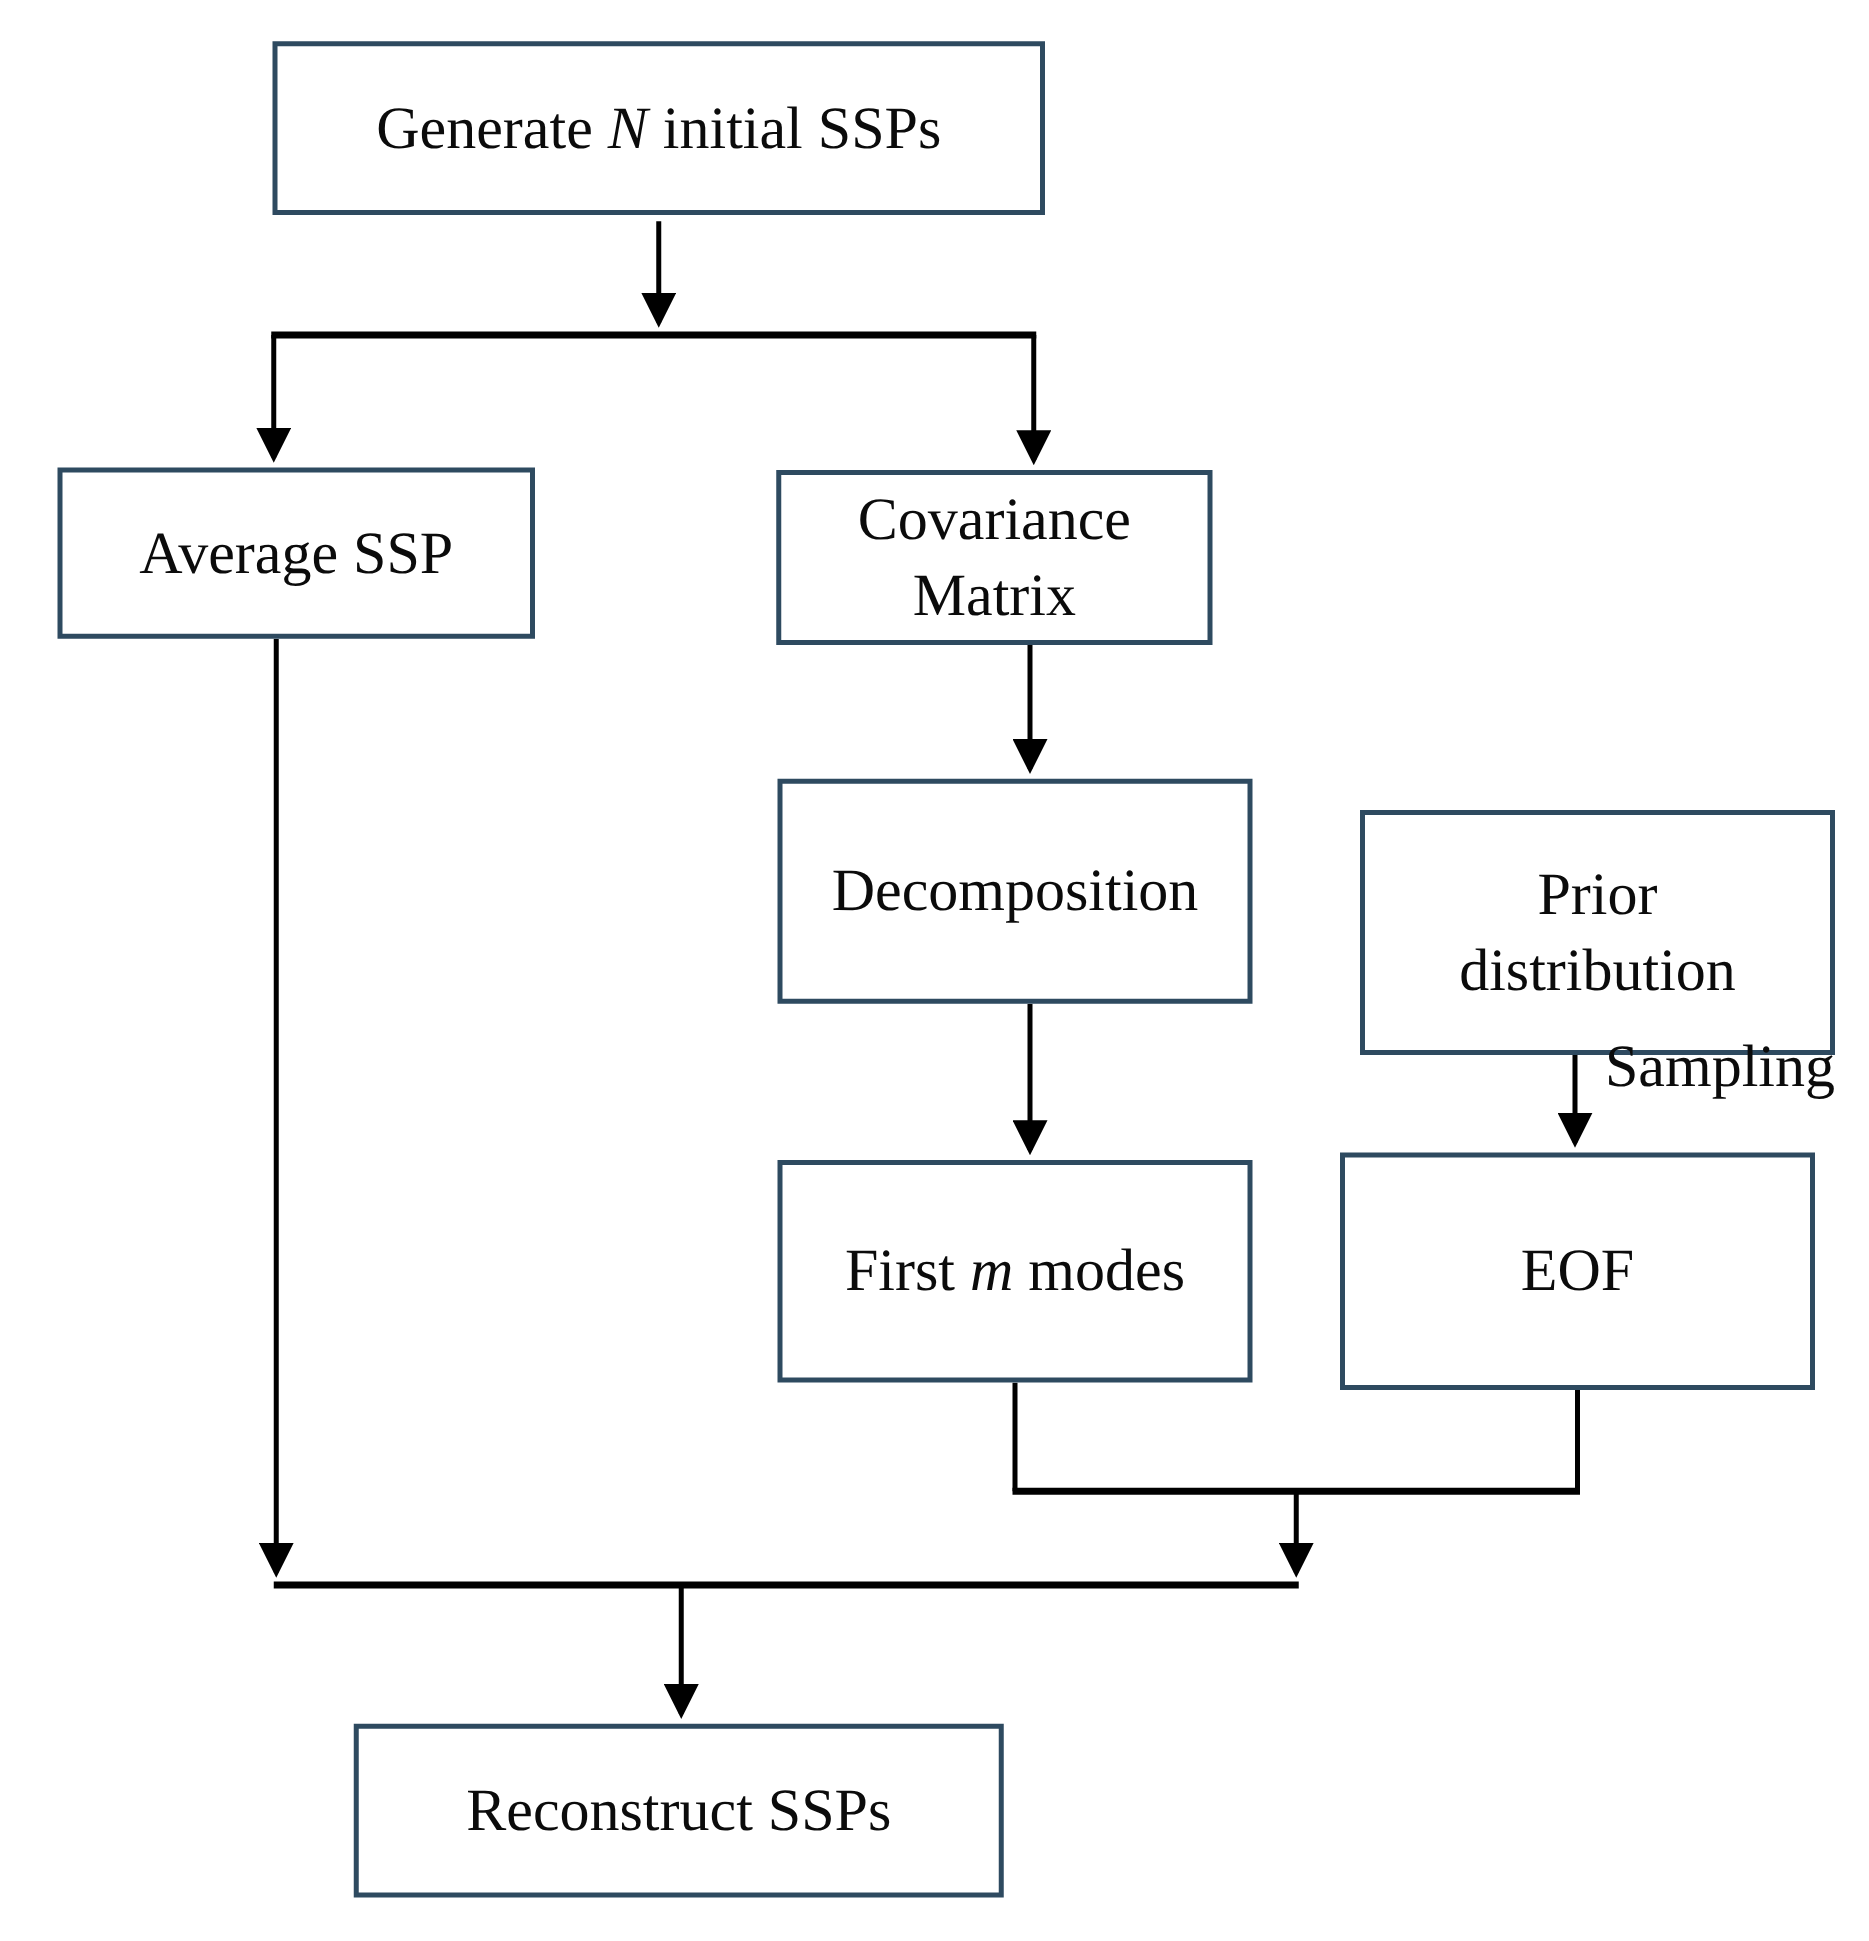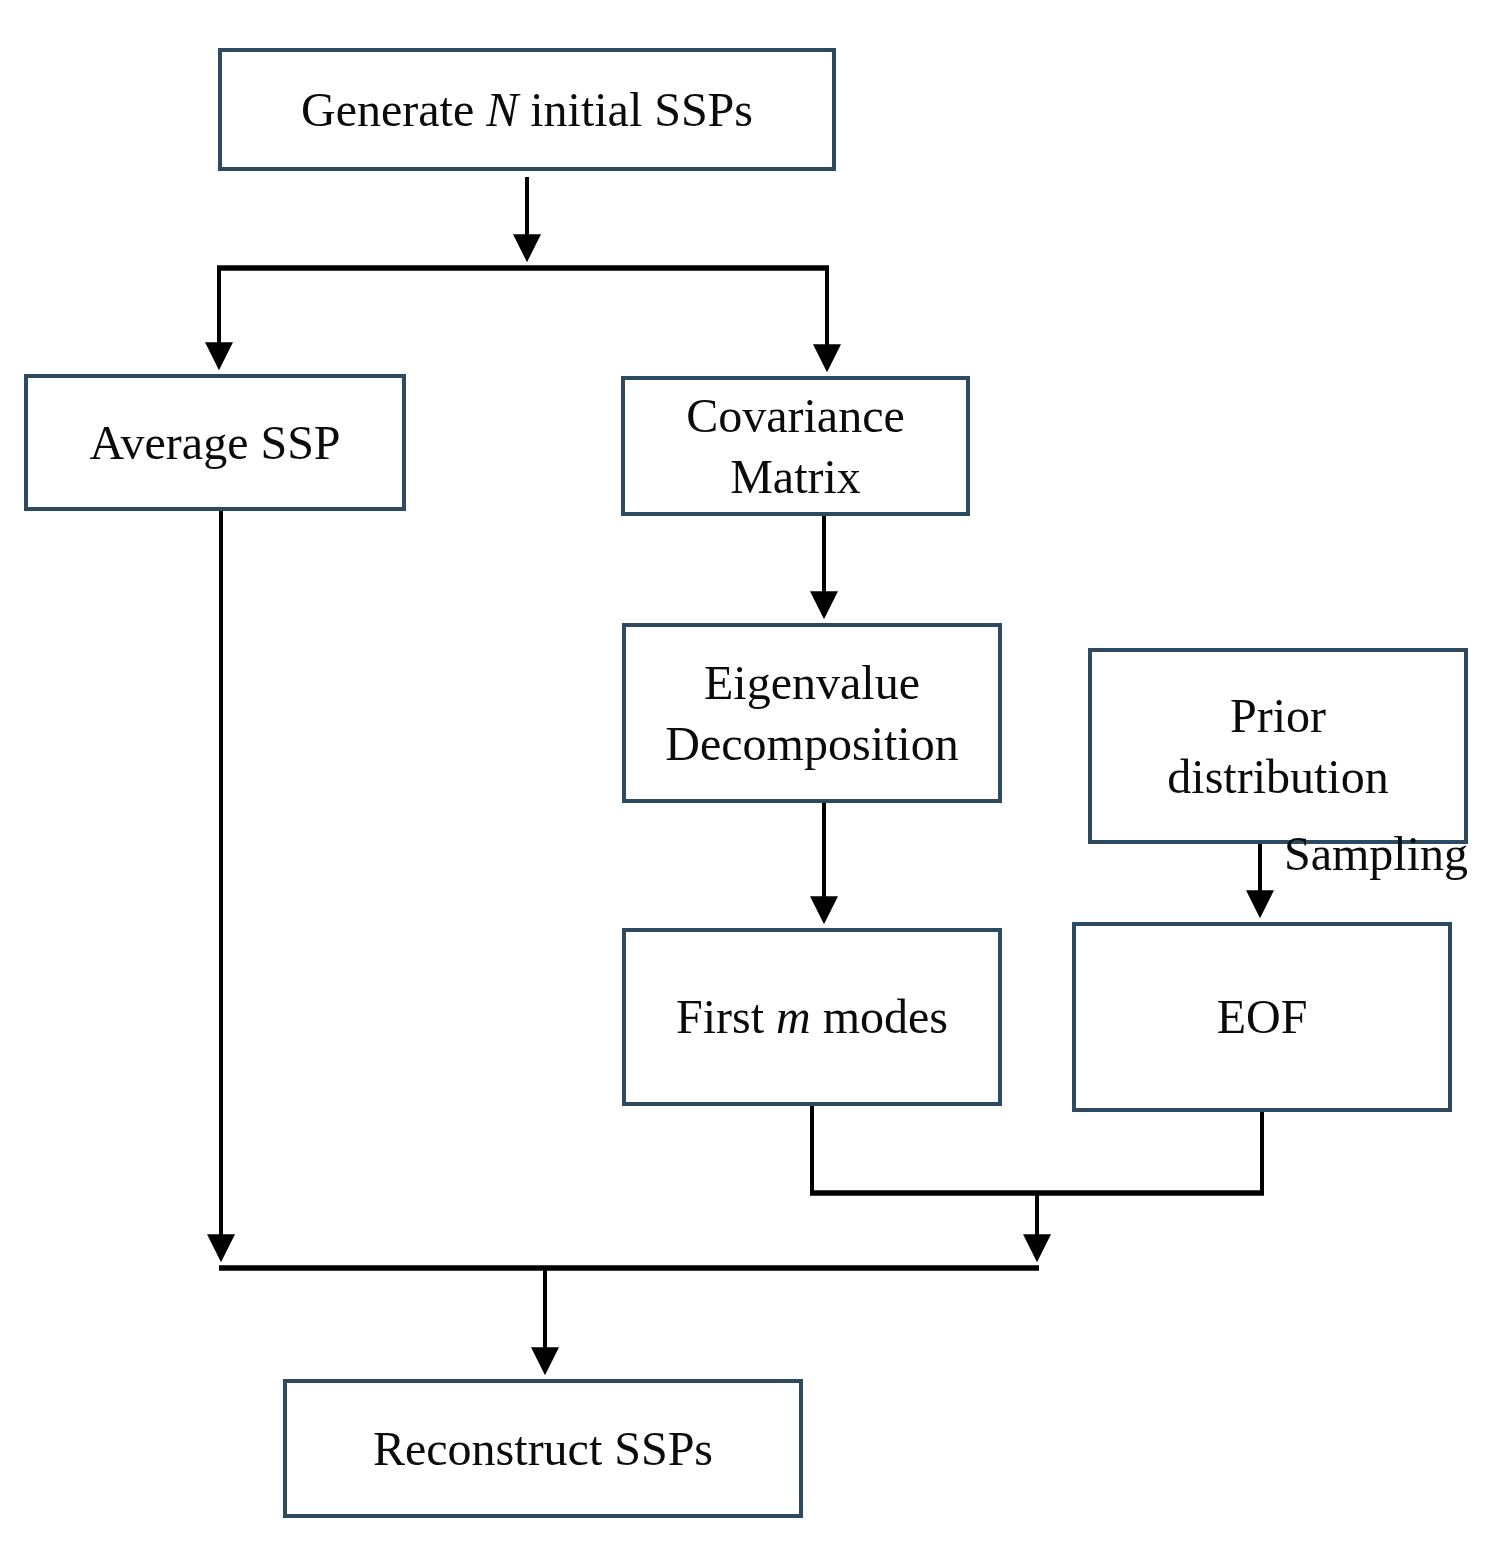--- a/index.html
+++ b/index.html
@@ -31,22 +31,22 @@
     text-align:center;
     font-size:48px;line-height:1.28;
     white-space:nowrap;
   }
   .node .ital{font-style:italic;}
   .edge-label{
     position:absolute;
     font-size:48px;line-height:1.1;
     white-space:nowrap;
   }
-  #n-generate   {left:218px; top:48px;   width:618px; height:123px;}
-  #n-average    {left:24px;  top:374px;  width:382px; height:137px;}
+  #n-generate   {left:218px; top:33px;   width:618px; height:139px;}
+  #n-average    {left:46px;  top:374px;  width:382px; height:137px;}
   #n-covariance {left:621px; top:376px;  width:349px; height:140px;}
   #n-eigen      {left:622px; top:623px;  width:380px; height:180px;}
   #n-prior      {left:1072px;top:648px;  width:380px; height:196px;margin-left:16px;}
   #n-firstm     {left:622px; top:928px;  width:380px; height:178px;}
   #n-eof        {left:1072px;top:922px;  width:380px; height:190px;gap:20px;}
   #n-reconstruct{left:283px; top:1379px; width:520px; height:139px;}
   #lbl-sampling {left:1284px;top:828px;}
 </style>
 </head>
 <body>
@@ -96,21 +96,20 @@
   <div class="node" id="n-average">
     <span>Average SSP</span>
   </div>
 
   <div class="node" id="n-covariance">
     <span>Covariance</span>
     <span>Matrix</span>
   </div>
 
   <div class="node" id="n-eigen">
-    <span>Eigenvalue</span>
     <span>Decomposition</span>
   </div>
 
   <div class="node" id="n-prior">
     <span>Prior</span>
     <span>distribution</span>
   </div>
 
   <div class="node" id="n-firstm">
     <span><span>First </span><span class="ital">m</span><span> modes</span></span>

